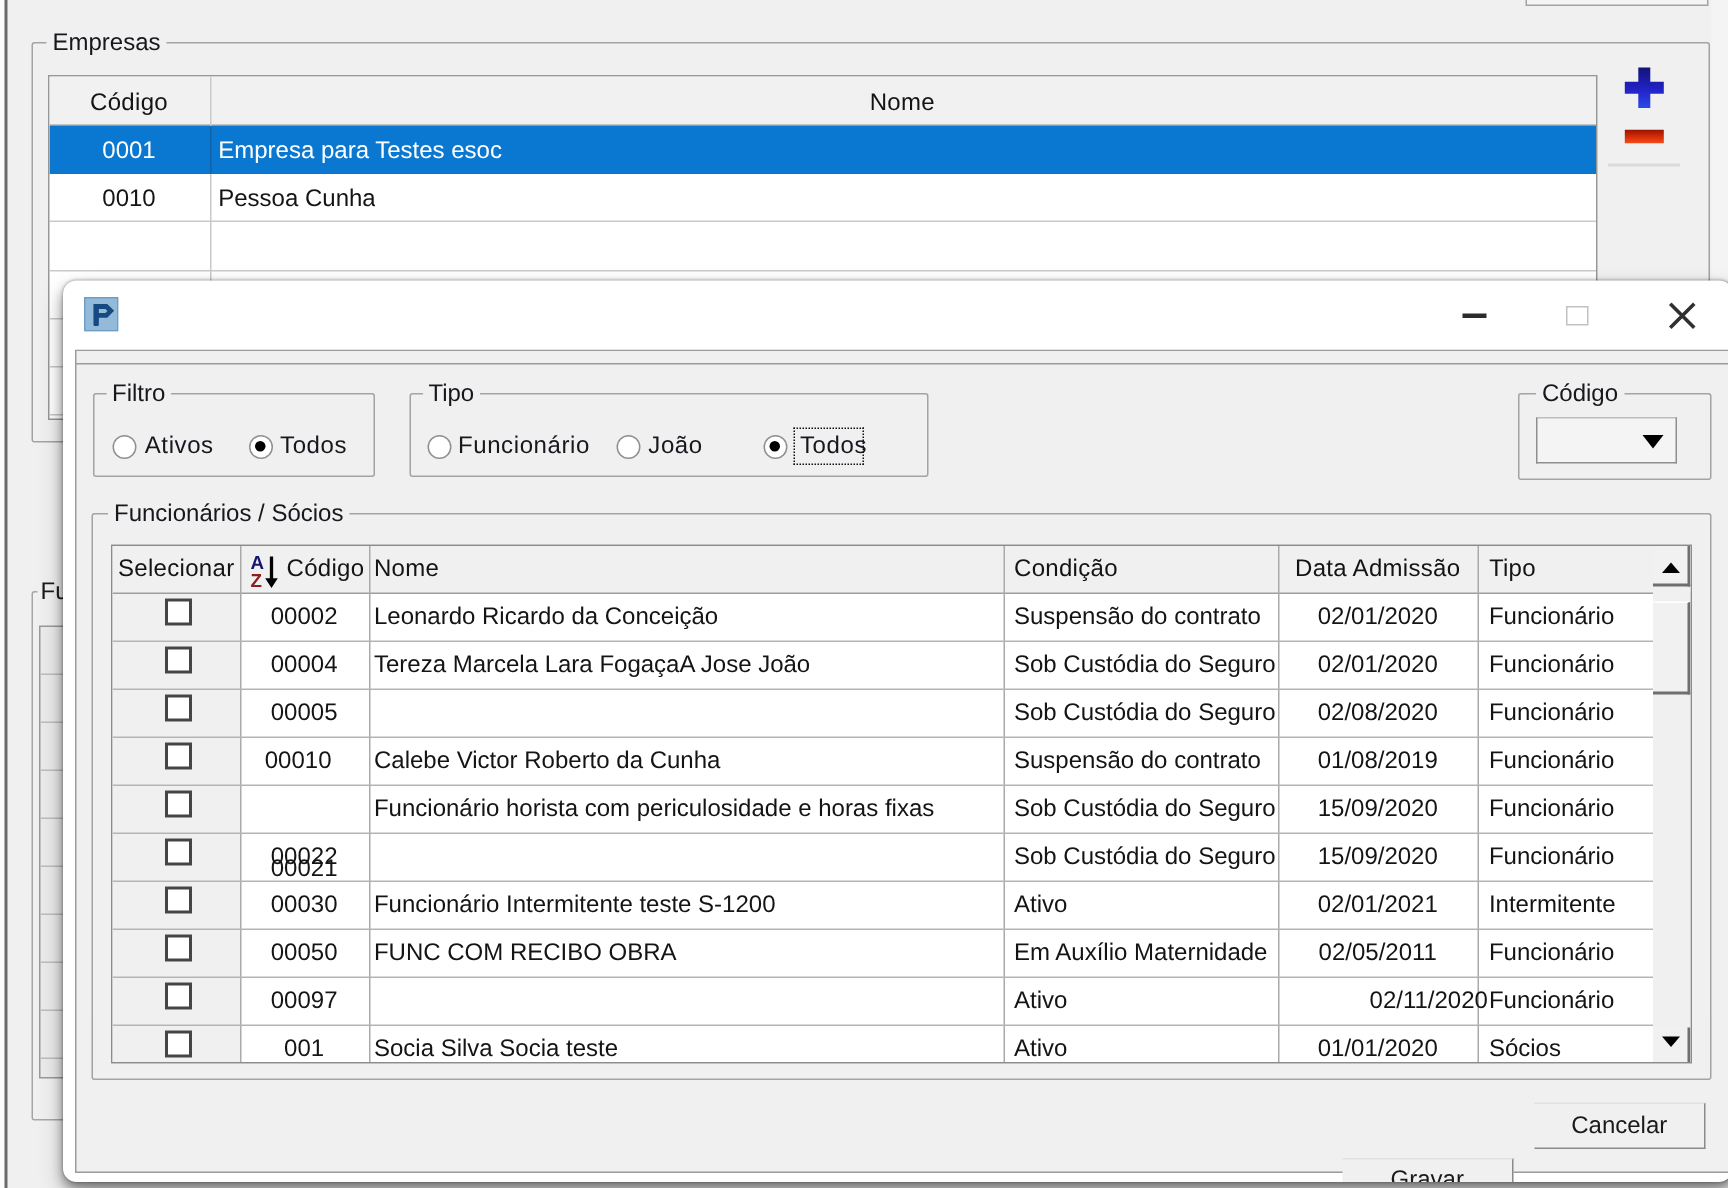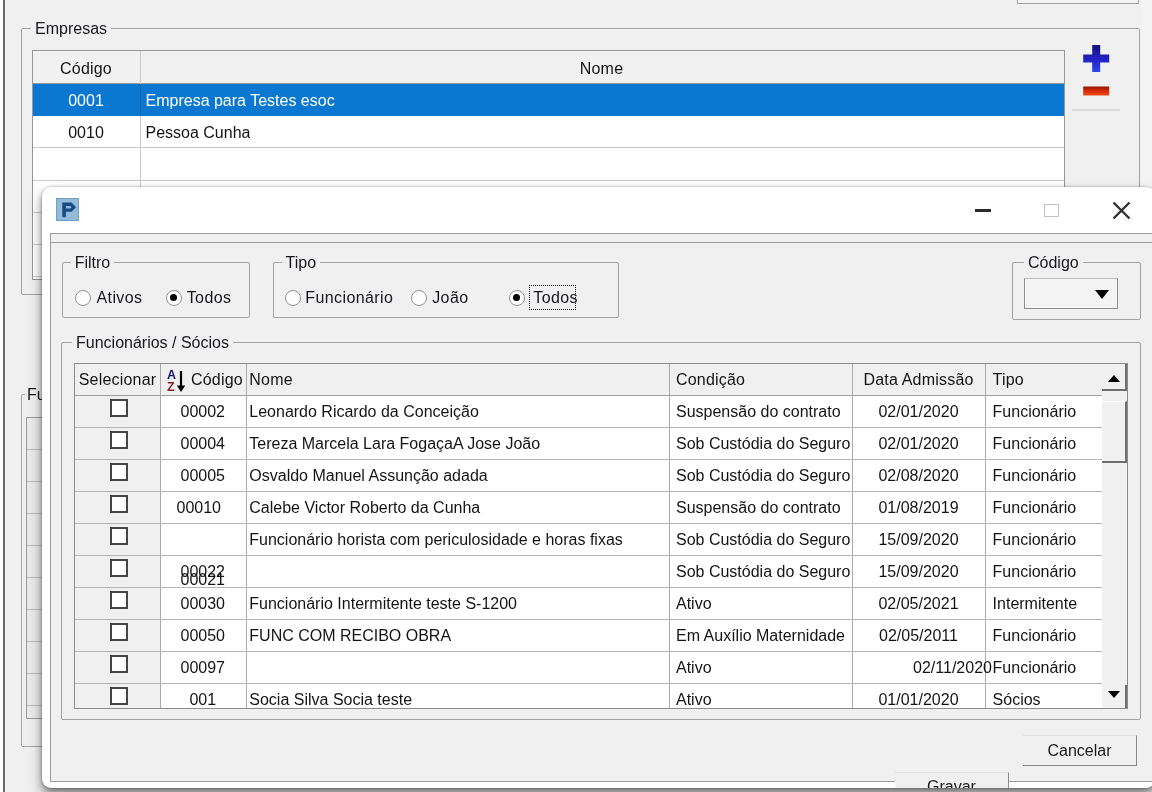--- a/index.html
+++ b/index.html
@@ -177,21 +177,20 @@
     <div class="chk" style="left:35px;top:3px;"></div>
     <div class="cell" style="left:85px;top:6.5px;width:85.5px;text-align:center;">00004</div>
     <div class="cell" style="left:174.3px;top:6.5px;width:416px;">Tereza Marcela Lara FogaçaA Jose João</div>
     <div class="cell" style="left:601px;top:6.5px;width:176px;">Sob Custódia do Seguro</div>
     <div class="cell" style="left:777px;top:6.5px;width:133px;text-align:center;">02/01/2020</div>
     <div class="cell" style="left:917.6px;top:6.5px;width:108px;">Funcionário</div>
   </div>
 <div class="abs" style="left:0;top:96px;width:1026.5px;height:32px;border-bottom:1px solid #b5b5b5;">
     <div class="chk" style="left:35px;top:3px;"></div>
     <div class="cell" style="left:85px;top:6.5px;width:85.5px;text-align:center;">00005</div>
-    <div class="cell" style="left:174.3px;top:6.5px;width:416px;">Osvaldo Manuel Assunção adada</div>
     <div class="cell" style="left:601px;top:6.5px;width:176px;">Sob Custódia do Seguro</div>
     <div class="cell" style="left:777px;top:6.5px;width:133px;text-align:center;">02/08/2020</div>
     <div class="cell" style="left:917.6px;top:6.5px;width:108px;">Funcionário</div>
   </div>
 <div class="abs" style="left:0;top:128px;width:1026.5px;height:32px;border-bottom:1px solid #b5b5b5;">
     <div class="chk" style="left:35px;top:3px;"></div>
     <div class="cell" style="left:81px;top:6.5px;width:85.5px;text-align:center;">00010</div>
     <div class="cell" style="left:174.3px;top:6.5px;width:416px;">Calebe Victor Roberto da Cunha</div>
     <div class="cell" style="left:601px;top:6.5px;width:176px;">Suspensão do contrato</div>
     <div class="cell" style="left:777px;top:6.5px;width:133px;text-align:center;">01/08/2019</div>
@@ -210,21 +209,21 @@
     <div class="cell" style="left:85px;top:6.5px;width:85.5px;text-align:center;">00022</div>
     <div class="cell" style="left:601px;top:6.5px;width:176px;">Sob Custódia do Seguro</div>
     <div class="cell" style="left:777px;top:6.5px;width:133px;text-align:center;">15/09/2020</div>
     <div class="cell" style="left:917.6px;top:6.5px;width:108px;">Funcionário</div>
   </div>
 <div class="abs" style="left:0;top:224px;width:1026.5px;height:32px;border-bottom:1px solid #b5b5b5;">
     <div class="chk" style="left:35px;top:3px;"></div>
     <div class="cell" style="left:85px;top:6.5px;width:85.5px;text-align:center;">00030</div>
     <div class="cell" style="left:174.3px;top:6.5px;width:416px;">Funcionário Intermitente teste S-1200</div>
     <div class="cell" style="left:601px;top:6.5px;width:176px;">Ativo</div>
-    <div class="cell" style="left:777px;top:6.5px;width:133px;text-align:center;">02/05/2021</div>
+    <div class="cell" style="left:777px;top:6.5px;width:133px;text-align:center;">02/01/2021</div>
     <div class="cell" style="left:917.6px;top:6.5px;width:108px;">Intermitente</div>
   </div>
 <div class="abs" style="left:0;top:256px;width:1026.5px;height:32px;border-bottom:1px solid #b5b5b5;">
     <div class="chk" style="left:35px;top:3px;"></div>
     <div class="cell" style="left:85px;top:6.5px;width:85.5px;text-align:center;">00050</div>
     <div class="cell" style="left:174.3px;top:6.5px;width:416px;">FUNC COM RECIBO OBRA</div>
     <div class="cell" style="left:601px;top:6.5px;width:176px;">Em Auxílio Maternidade</div>
     <div class="cell" style="left:777px;top:6.5px;width:133px;text-align:center;">02/05/2011</div>
     <div class="cell" style="left:917.6px;top:6.5px;width:108px;">Funcionário</div>
   </div>

